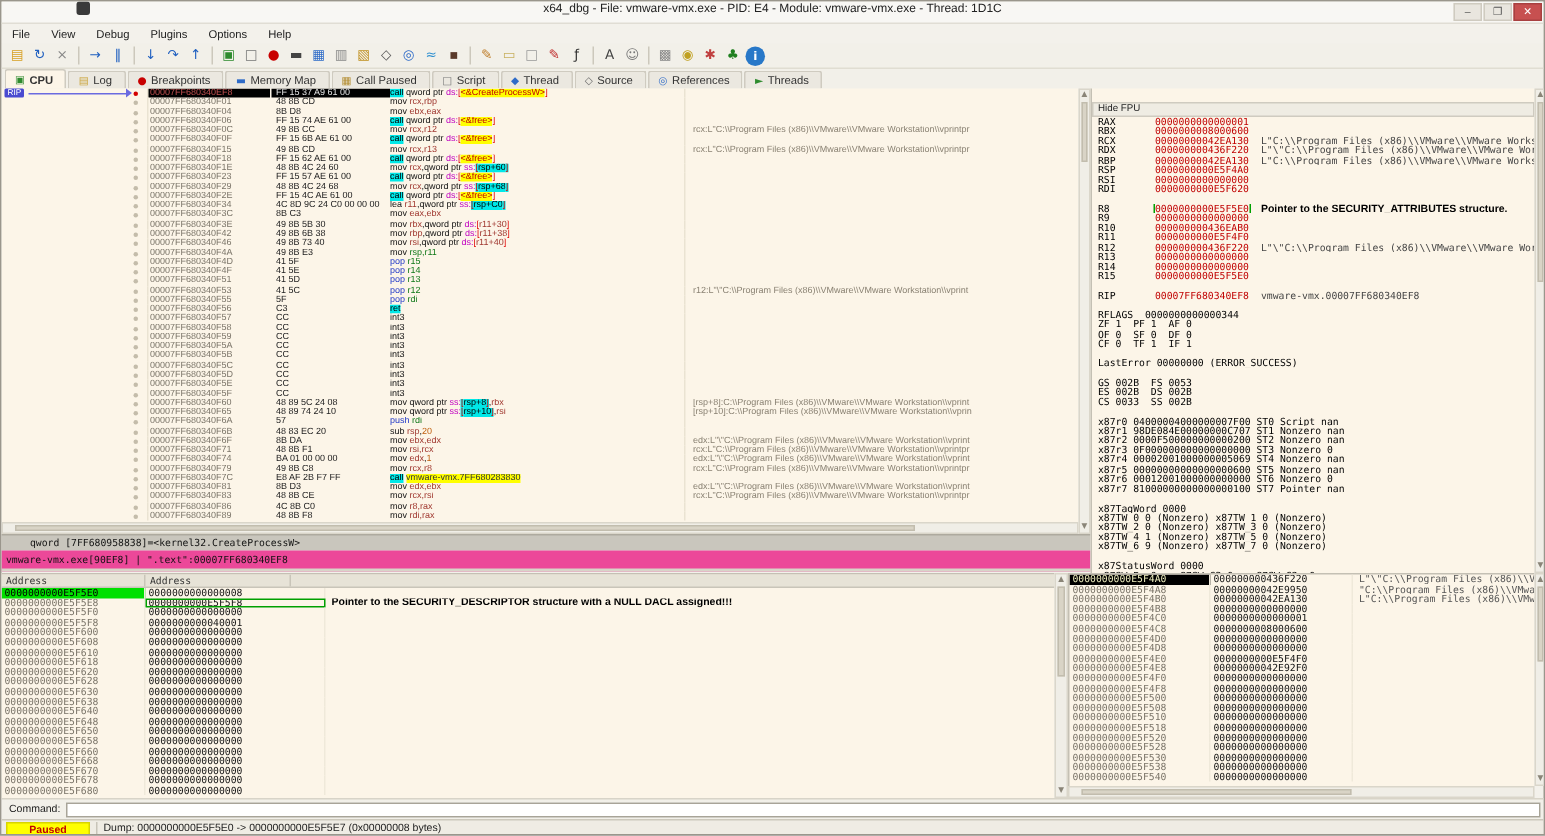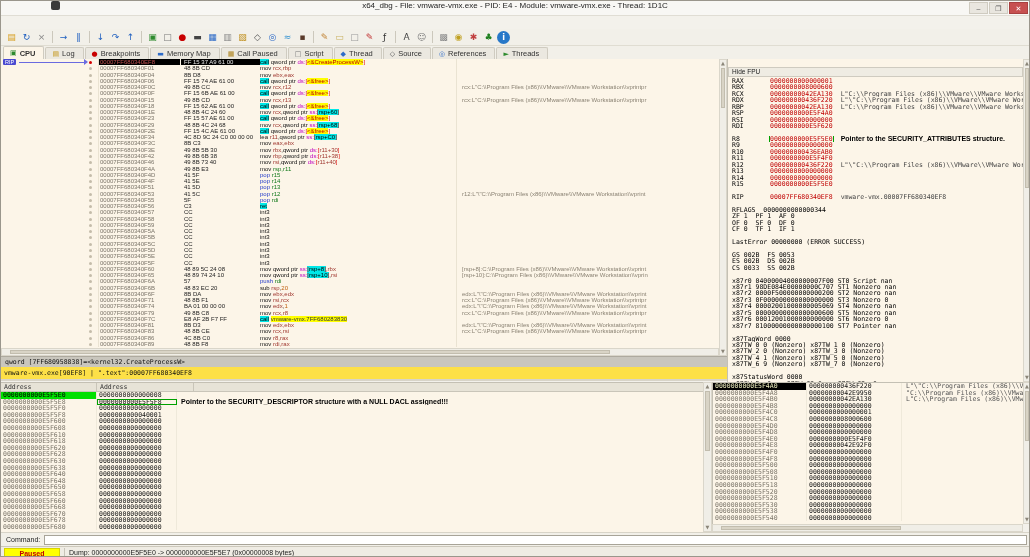--- a/index.html
+++ b/index.html
@@ -47,40 +47,40 @@
   
   .sbar{position:absolute;background:#F0EEE7;border:1px solid #DAD6CA;}
   .sthumb{position:absolute;background:#D9D4C6;border:1px solid #C2BDAE;}
   .sarrow{position:absolute;font-size:5px;color:#8A8578;text-align:center;width:100%;line-height:7px;font-family:"DejaVu Sans",sans-serif;}
   #dis-hscroll{left:0;top:347px;width:718px;height:8px;}
   #dis-vscroll{left:718px;top:58px;width:8px;height:297px;}
   #reg-vscroll{left:1022px;top:58px;width:8px;height:323px;}
   #dump-vscroll{left:702px;top:381px;width:9px;height:150px;}
   #stk-vscroll{left:1022px;top:381px;width:8px;height:142px;}
   #stk-hscroll{left:711px;top:523px;width:311px;height:8px;}
-  #infoline{position:absolute;left:0;top:355px;width:726px;height:11px;background:#C9C6BD;border-top:1px solid #AEAA9F;font-size:6.5px;line-height:11px;padding-left:4px;color:#111;}
-  #moduleline{position:absolute;left:0;top:366px;width:726px;height:14px;background:#fde047;border-bottom:2px solid #D8D4C8;font-size:6.5px;line-height:13px;padding-left:3px;color:#111;}
+  #infoline{position:absolute;left:0;top:355px;width:726px;height:11px;background:#C9C6BD;border-top:1px solid #AEAA9F;font-size:6.5px;line-height:11px;padding-left:19px;color:#111;}
+  #moduleline{position:absolute;left:0;top:366px;width:726px;height:14px;background:#ec4899;border-bottom:2px solid #D8D4C8;font-size:6.5px;line-height:13px;padding-left:3px;color:#111;}
   
   #registers{position:absolute;left:726px;top:58px;width:296px;height:323px;background:#FCF5E8;border-left:1px solid #C4C0B4;overflow:hidden;}
   #hidefpu{height:10px;background:#EFECE3;border:1px solid #CFCBC0;font-size:6.5px;line-height:8px;padding-left:3px;color:#222;width:100%;text-align:left;font-family:"Liberation Sans",sans-serif;}
   .rline{height:6.45px;line-height:6.45px;font-size:6.5px;white-space:pre;padding-left:4px;color:#000;overflow:hidden;}
   .rname{display:inline-block;width:38px;color:#000;}
   .rval{color:#C00000;}
   .rval.box{outline:1px solid #00A000;}
   .rcom{color:#444;padding-left:8px;}
   .rcom.bold{color:#000;font-weight:bold;font-family:"Liberation Sans",sans-serif;font-size:7px;}
   
   #dump{position:absolute;left:0;top:381px;width:702px;height:150px;background:#FCF5E8;border-top:1px solid #C4C0B4;overflow:hidden;}
   #dump-head{height:9px;background:#E7E3D7;border-bottom:1px solid #C9C5B9;display:flex;font-size:6.5px;color:#333;line-height:9px;}
   .dh1{width:96px;padding-left:3px;border-right:1px solid #C9C5B9;}
   .dh2{width:97px;padding-left:3px;border-right:1px solid #C9C5B9;}
   .dh3{flex:1;padding-left:3px;}
   .trow{display:flex;height:6.6px;line-height:6.6px;font-size:6.5px;white-space:pre;}
   .ta{width:96px;padding-left:2px;color:#7A7468;border-right:1px solid #EFE9DA;overflow:hidden;}
-  .tv{width:80px;padding-left:2px;color:#111;border-right:1px solid #EFE9DA;overflow:hidden;}
+  .tv{width:120px;padding-left:2px;color:#111;border-right:1px solid #EFE9DA;overflow:hidden;}
   .tc{flex:1;padding-left:4px;color:#555;overflow:hidden;}
   .tc.bold{color:#000;font-weight:bold;font-family:"Liberation Sans",sans-serif;font-size:7px;}
   .ta.green{background:#00E000;color:#000;}
   .ta.selblk{background:#000;color:#F0F0C0;}
   .tv.gbox{outline:1.5px solid #00A000;outline-offset:-1px;}
   #stack{position:absolute;left:711px;top:381px;width:311px;height:142px;background:#FCF5E8;border-top:1px solid #C4C0B4;border-left:1px solid #C4C0B4;overflow:hidden;}
   #stack .ta{width:94px;}
   #stack .tv{width:95px;}
   
   #cmdbar{position:absolute;left:0;top:531px;width:100%;height:14px;background:#F2F0E9;border-top:1px solid #D8D4C8;display:flex;align-items:center;}
@@ -99,20 +99,28 @@
   <div id="titlebar">
     <div id="appicon"></div>
     <div id="title">x64_dbg - File: vmware-vmx.exe - PID: E4 - Module: vmware-vmx.exe - Thread: 1D1C</div>
     <div id="winbtns">
       <div class="wbtn">–</div>
       <div class="wbtn">❐</div>
       <div class="wbtn close">✕</div>
     </div>
   </div>
 
+  <div id="menubar">
+      <span class="menu-item">File</span>
+      <span class="menu-item">View</span>
+      <span class="menu-item">Debug</span>
+      <span class="menu-item">Plugins</span>
+      <span class="menu-item">Options</span>
+      <span class="menu-item">Help</span>
+    </div>
 
   <div id="toolbar">
       <span class="ticon" style="color: rgb(216, 160, 36);">▤</span>
       <span class="ticon" style="color: rgb(32, 96, 192);">↻</span>
       <span class="ticon" style="color: rgb(136, 136, 136);">×</span>
       <span class="tsep"></span>
       <span class="ticon" style="color: rgb(32, 96, 192);">→</span>
       <span class="ticon" style="color: rgb(32, 96, 192);">‖</span>
       <span class="tsep"></span>
       <span class="ticon" style="color: rgb(32, 96, 192);">↓</span>

